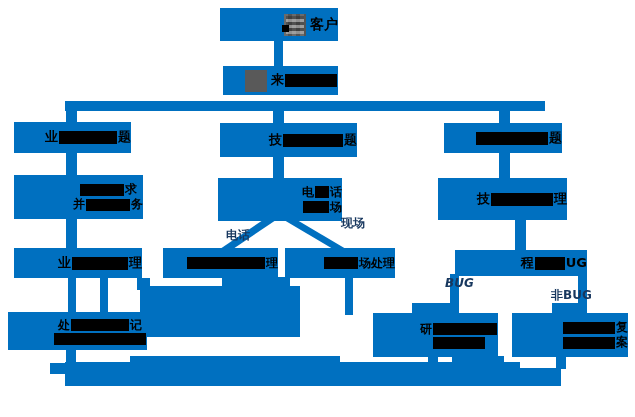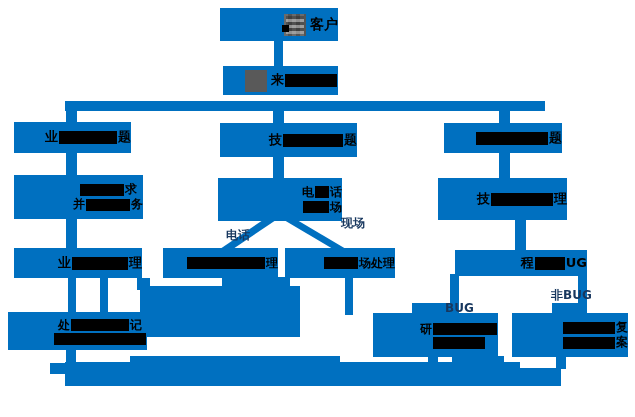--- a/index.html
+++ b/index.html
@@ -231,16 +231,16 @@
         </div>
         <div class="tline">
           <span class="bar" style="width: 52px;"></span>
           <span>案</span>
         </div>
       </span>
   </div>
 
   <div class="blabel" style="left:207px;top:227px;">电话</div>
   <div class="blabel" style="left:322px;top:215px;">现场</div>
-  <div class="blabel" style="left:426px;top:301px;">BUG</div>
+  <div class="blabel" style="left:426px;top:276px;font-style:italic;">BUG</div>
   <div class="blabel" style="left:532px;top:287px;">非BUG</div>
 
 </div>
 
 </body></html>

